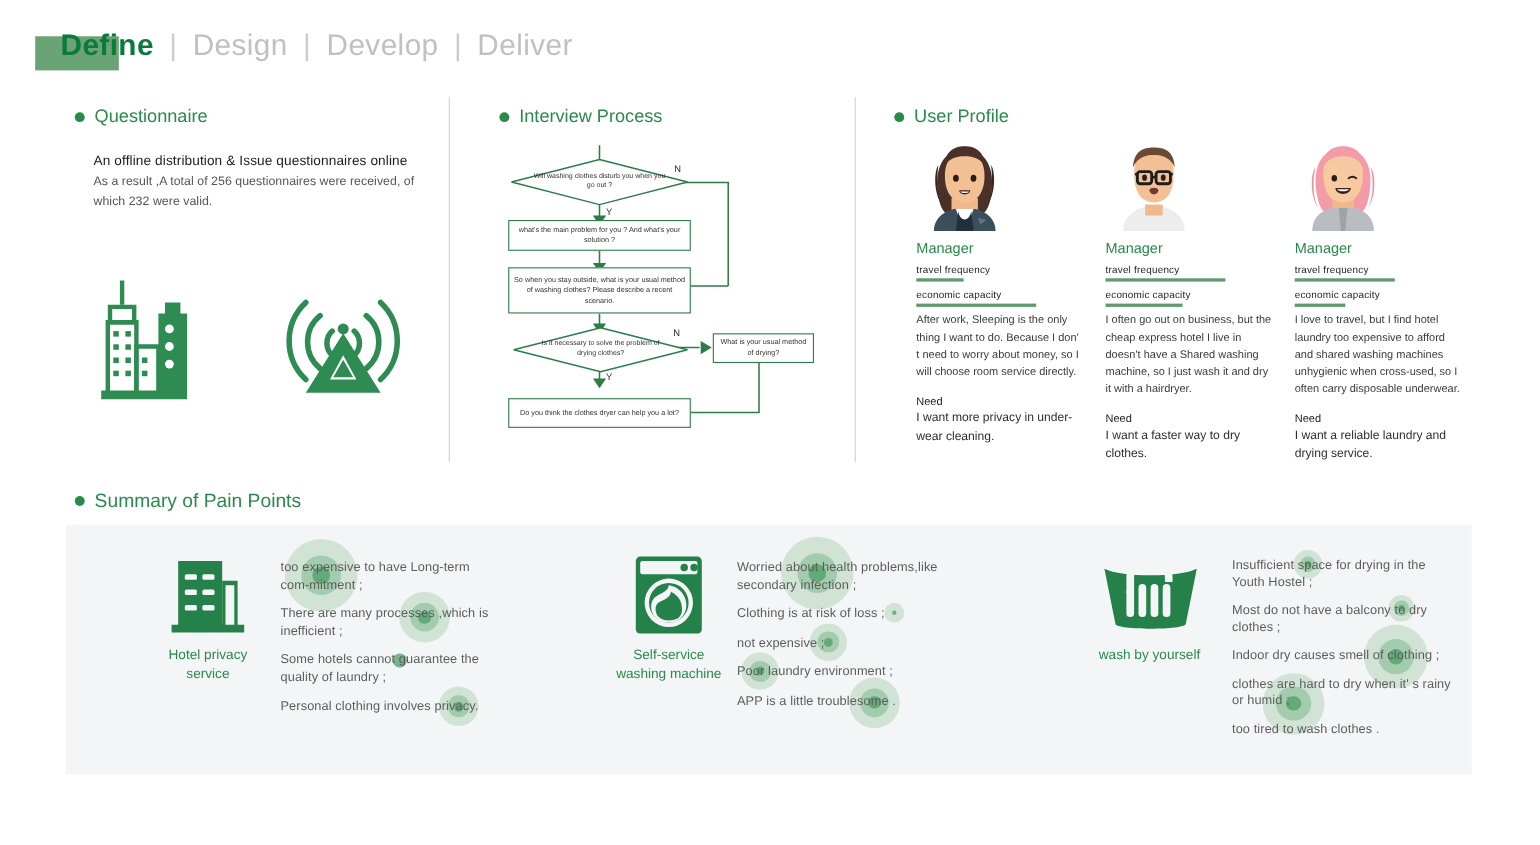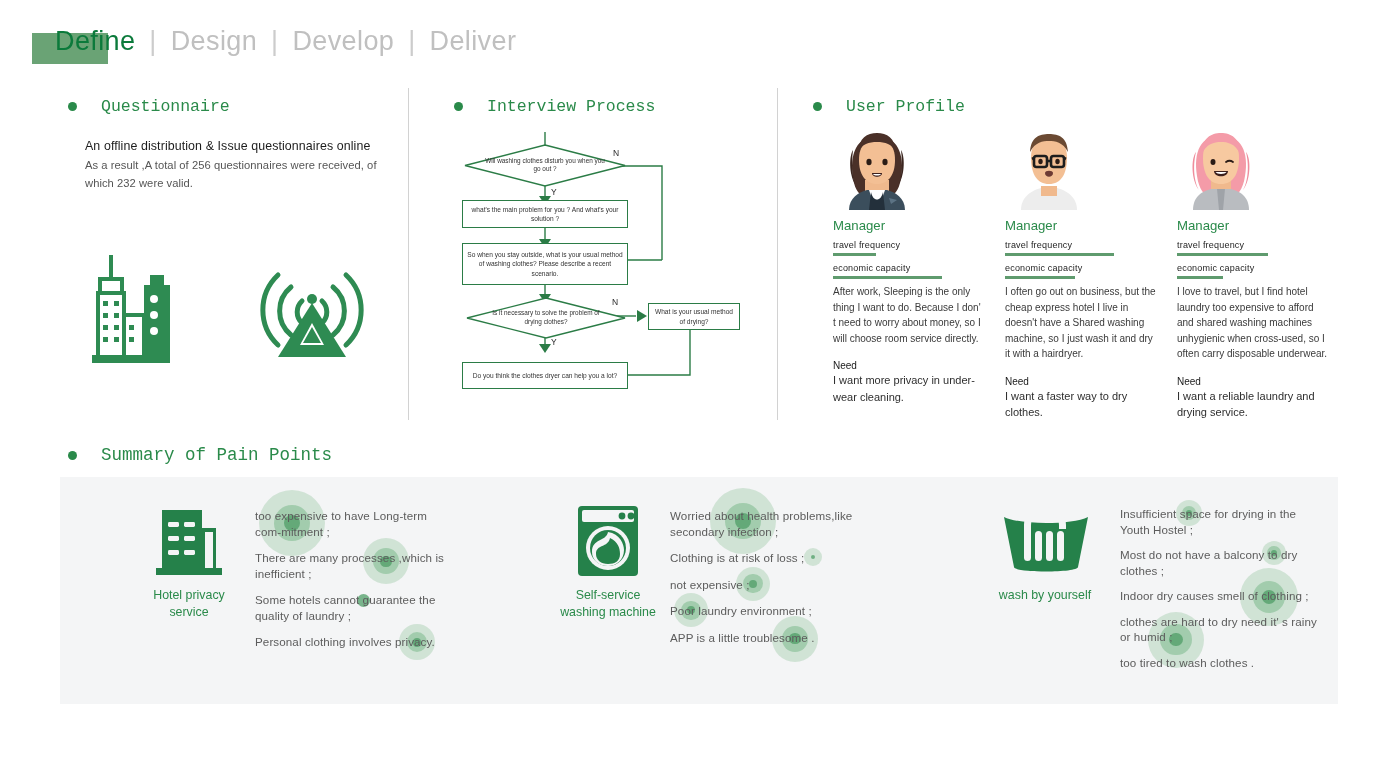--- a/index.html
+++ b/index.html
@@ -15,26 +15,26 @@
   
   #header { position: absolute; left: 0; top: 26px; width: 1400px; height: 46px; }
   .hdr-swatch {
     position: absolute; left: 32px; top: 7px;
     width: 76px; height: 31px; background: #6aa375;
   }
   .hdr-nav {
     position: absolute; left: 55px; top: 0px;
     font-size: 27px; letter-spacing: .4px; white-space: nowrap;
   }
-  .hdr-nav .active { color: #0b7a3b; font-weight: normal; }
+  .hdr-nav .active { color: #0b7a3b; font-weight: bold; }
   .hdr-nav .inactive { color: #c0c0c0; }
   .hdr-nav .sep { color: #cccccc; padding: 0 6px; font-weight: 300; }
 
   
-  .sec-head { position: absolute; display: flex; align-items: center; gap: 24px; font-family: Liberation Mono, monospace; }
+  .sec-head { position: absolute; display: flex; align-items: center; gap: 9px; }
   .sec-dot { width: 9px; height: 9px; border-radius: 50%; background: #2a8a4a; flex: none; }
   .sec-title { font-size: 16.5px; color: #2a8a4a; white-space: nowrap; }
 
   
   .vdiv { position: absolute; width: 1px; background: #d2d2d2; }
 
   
   #q-lead {
     position: absolute; left: 85px; top: 139px; width: 310px;
     font-size: 12.4px; color: #1c1c1c; letter-spacing: .1px;
@@ -488,21 +488,21 @@
               <span class="r3"></span>
             </span>
           <span style="position:relative;">Indoor dry causes smell of clothing ;</span>
         </div>
         <div class="pp-item" style="margin-bottom:10px;">
           <span class="bub" style="left:28px; top:-2px; width:56px; height:56px;">
               <span class="r1"></span>
               <span class="r2"></span>
               <span class="r3"></span>
             </span>
-          <span style="position:relative;">clothes  are  hard  to  dry  need  it'  s rainy or humid ;</span>
+          <span style="position:relative;">clothes  are  hard  to  dry  when  it'  s rainy or humid ;</span>
         </div>
         <div class="pp-item">
           <span style="position:relative;">too tired to wash clothes .</span>
         </div>
       </div>
     </div>
 
   </div>
 </div>
 

